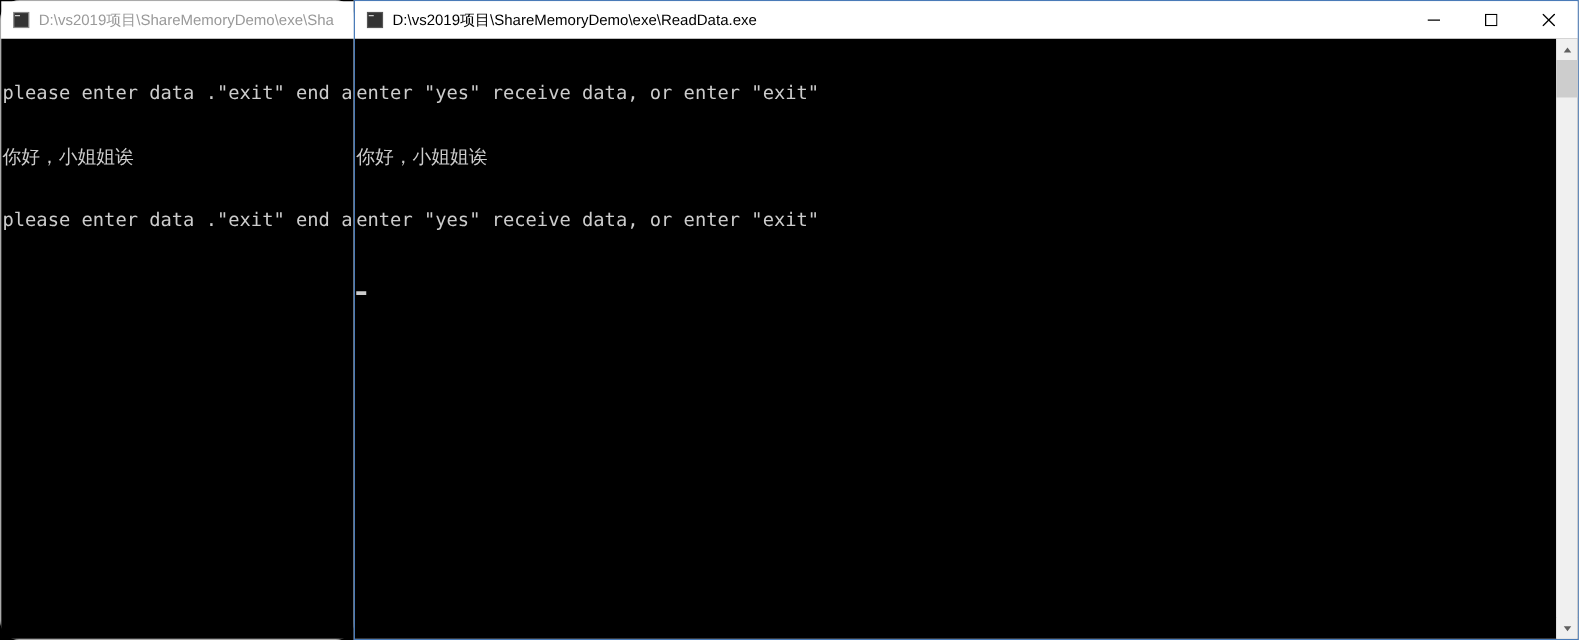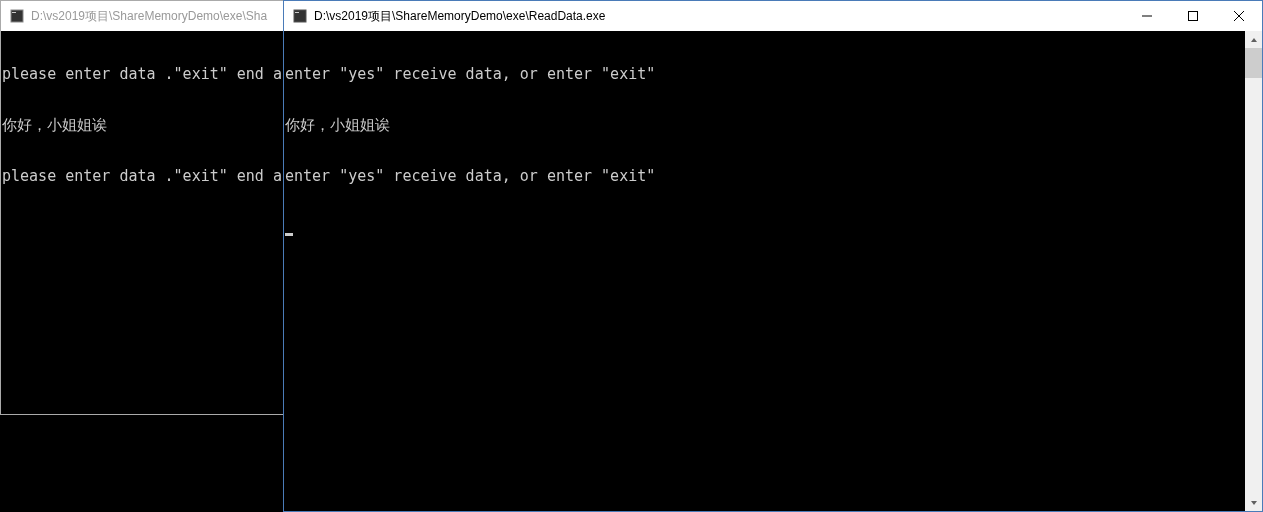--- a/index.html
+++ b/index.html
@@ -96,22 +96,23 @@
       height: 3px;
       background: #ccc;
       vertical-align: bottom;
       margin-bottom: 0px;
     }
     
     .win-left {
       left: 0;
       top: 0;
       width: 284px;
-      height: 415px;
+      height: 512px;
       z-index: 1;
+      border-radius: 16px;
     }
     
     .win-right {
       left: 283px;
       top: 0;
       width: 980px;
       height: 512px;
       z-index: 2;
     }
     .scrollbar-v {

